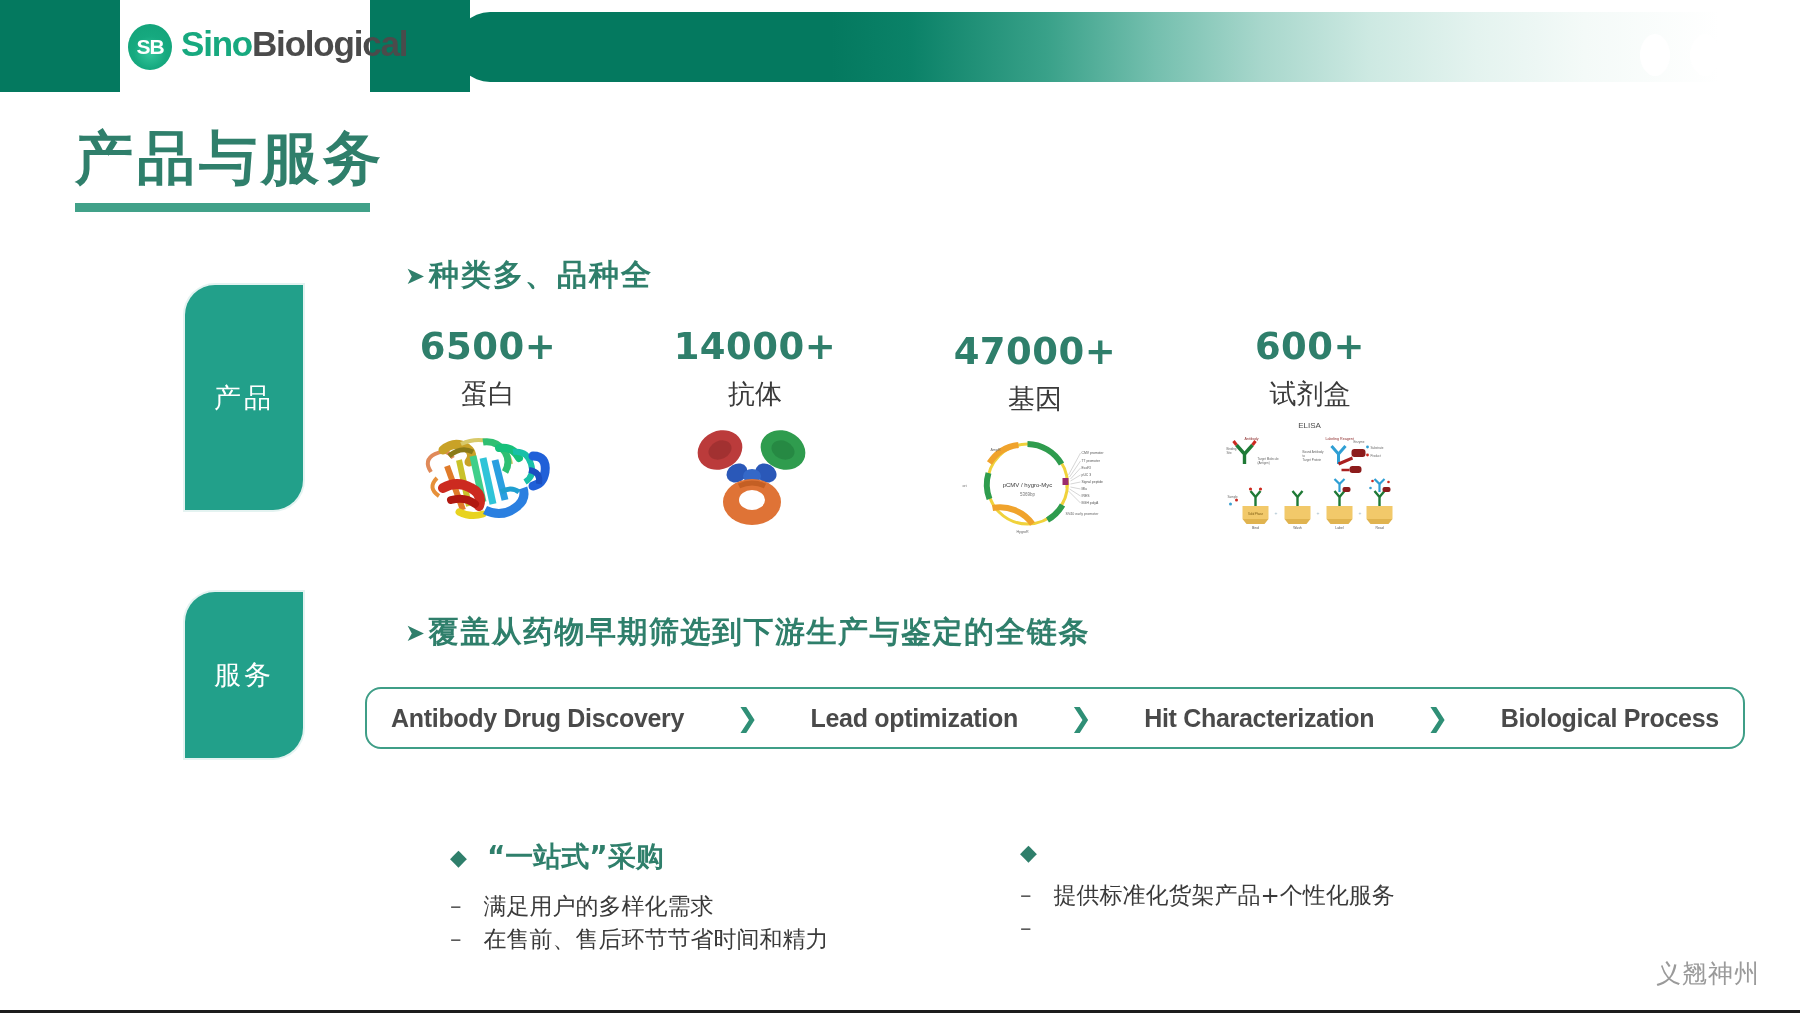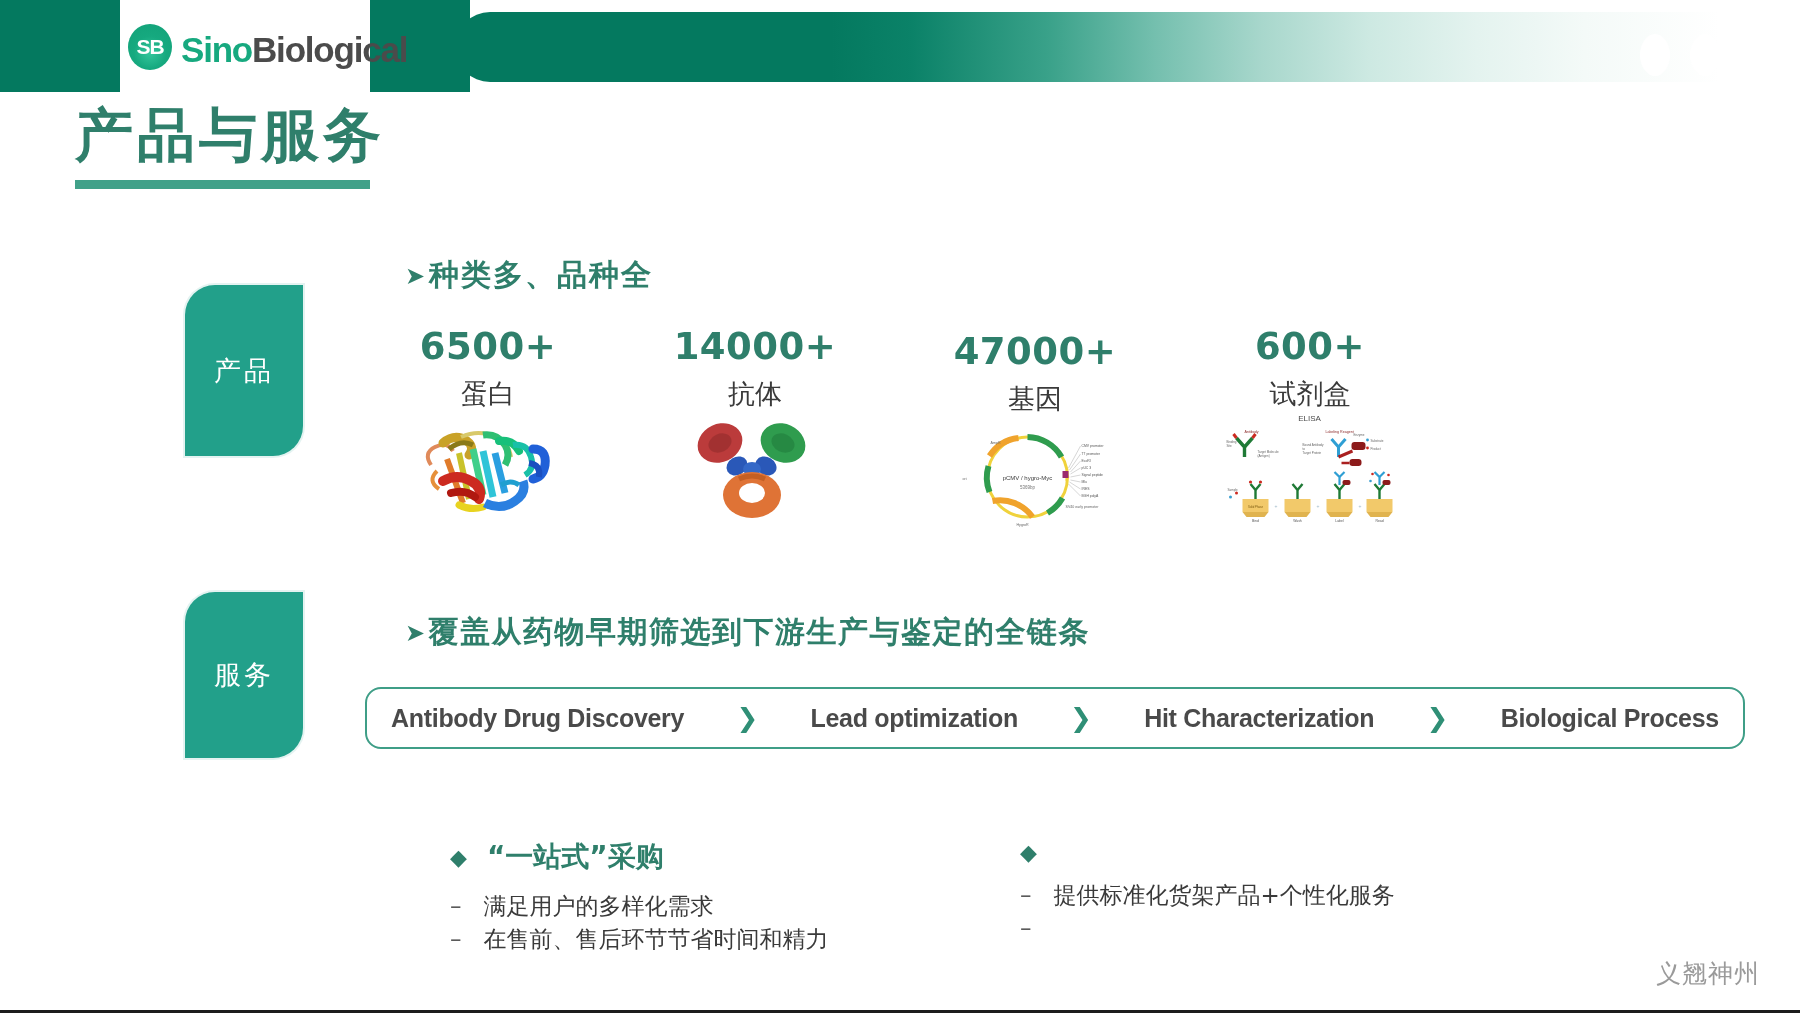--- a/index.html
+++ b/index.html
@@ -32,52 +32,52 @@
         #04795f 0%, #04795f 28%, #0b8268 34%,
         #39a189 44%, #74bfae 52%, #a8d7cc 60%,
         #cde9e2 68%, #e4f3ef 76%, #f4faf8 84%, #ffffff 94%);
   }
   .header-dot {
     position:absolute; top:34px; width:30px; height:42px;
     background:#ffffff; border-radius:50%;
   }
   .logo-wrap {
     position:absolute; left:128px; top:24px; height:46px;
-    display:flex; align-items:flex-end; gap:9px;
+    display:flex; align-items:flex-start; gap:9px;
   }
   .logo-badge {
     width:44px; height:46px; border-radius:50%;
     background: radial-gradient(circle at 50% 62%, #35c79d 0%, #16a97f 45%, #12a178 100%);
     color:#ffffff; font-weight:bold; font-size:21px;
     display:flex; align-items:center; justify-content:center;
     letter-spacing:-1px; font-family:"Liberation Sans", sans-serif;
   }
   .logo-text { font-size:35px; font-weight:bold; letter-spacing:-1.2px; white-space:nowrap; }
   .logo-sino { color:#17a97f; }
   .logo-bio { color:#4b4b4b; }
 
   
-  .title-block { position:absolute; left:75px; top:105px; }
+  .title-block { position:absolute; left:75px; top:128px; }
   .page-title {
     font-size:58px; font-weight:bold; color:#2f7f6b;
     letter-spacing:4px; line-height:1.05;
     font-family:"DejaVu Sans","Liberation Sans",sans-serif;
   }
   .title-rule { margin-top:14px; width:295px; height:9px; background:#41a189; }
 
   
   .tab {
     position:absolute; width:118px;
     background:#22a08a; color:#ffffff;
     display:flex; align-items:center; justify-content:center;
     font-size:27px; letter-spacing:3px; font-weight:normal;
     font-family:"DejaVu Sans","Liberation Sans",sans-serif;
     box-shadow: 0 0 0 2px rgba(34,160,138,0.12);
   }
-  .tab-products { left:185px; top:285px; height:171px; border-radius:30px 0 30px 0; }
+  .tab-products { left:185px; top:285px; height:225px; border-radius:30px 0 30px 0; }
   .tab-services { left:185px; top:592px; height:166px; border-radius:30px 0 30px 0; }
 
   
   .green-head {
     position:absolute; color:#2f7f6b; font-weight:bold;
     font-family:"DejaVu Sans","Liberation Sans",sans-serif;
     display:flex; align-items:center; gap:2px; white-space:nowrap;
   }
   .gh-arrow { font-size:24px; line-height:1; }
   .gh-1 { left:405px; top:255px; font-size:30px; letter-spacing:2px; }
@@ -86,21 +86,21 @@
   
   .stat { position:absolute; width:240px; text-align:center; }
   .stat-num {
     font-size:37px; font-weight:bold; color:#2f7f6b;
     font-family:"DejaVu Sans","Liberation Sans",sans-serif; letter-spacing:0.5px;
   }
   .stat-label {
     margin-top:8px; font-size:27px; color:#3a3a3a;
     font-family:"DejaVu Sans","Liberation Sans",sans-serif;
   }
-  .stat-art { margin-top:7px; height:100px; position:relative; }
+  .stat-art { margin-top:14px; height:100px; position:relative; }
   .s1 { left:368px; top:325px; }
   .s2 { left:635px; top:325px; }
   .s3 { left:915px; top:330px; }
   .s4 { left:1190px; top:325px; }
 
   
   .protein-art { position:absolute; left:50%; top:0; transform:translateX(-50%); }
   
   .antibody-art { position:absolute; left:50%; top:0; transform:translateX(-50%); }
   

